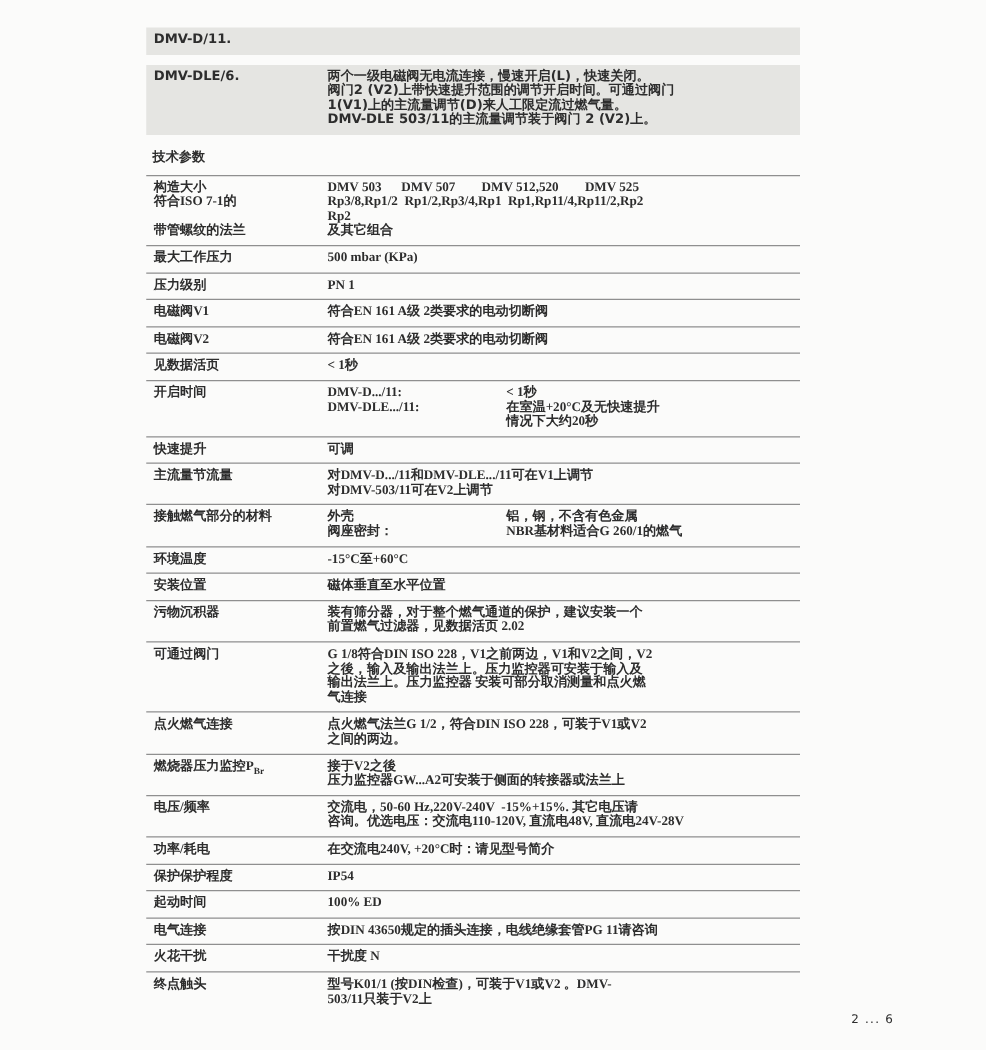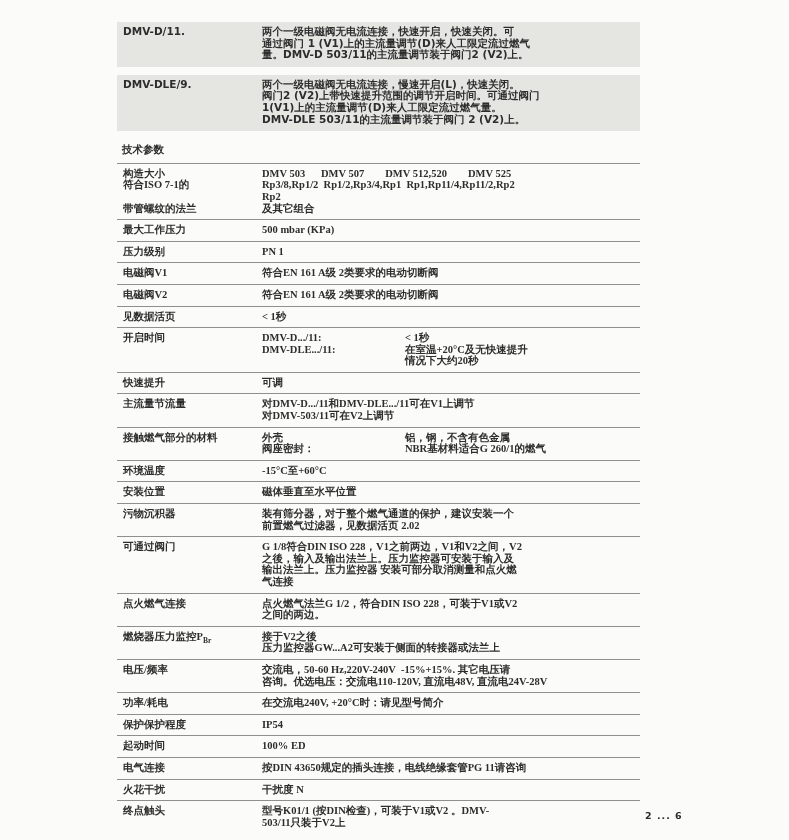--- a/index.html
+++ b/index.html
@@ -42,42 +42,39 @@
   .spec-row {
     display: flex;
     border-top: 1px solid var(--divider);
     padding: 4px 0 5px;
   }
   .spec-row .cols { flex: 1; display: flex; justify-content: space-between; }
   .spec-row .col1 { width: 143px; flex: 0 0 143px; white-space: pre-wrap; font-weight: 600; }
   .spec-row .col2 { flex: 1; white-space: pre-wrap; font-weight: 600; }
 
   .page-ref {
-    position: absolute; left: 645px; top: 810px;
-    font-size: 9.5px; font-weight: 700; letter-spacing: 1px;
+    position: absolute; left: 681px; top: 810px;
+    font-size: 9.5px; font-weight: 400; letter-spacing: 1px;
   }
 </style>
 </head>
 <body>
 
 <div class="page">
   <div class="content">
 
     <div class="intro-row">
       <div class="cell label">
         <span>DMV-D/11.</span>
       </div>
-      <div class="cell desc">两个一级电磁阀无电流连接，快速开启，快速关闭。可
-通过阀门 1 (V1)上的主流量调节(D)来人工限定流过燃气
-量。DMV-D 503/11的主流量调节装于阀门2 (V2)上。</div>
     </div>
 
     <div class="intro-row">
       <div class="cell label">
-        <span>DMV-DLE/9.</span>
+        <span>DMV-DLE/6.</span>
       </div>
       <div class="cell desc">两个一级电磁阀无电流连接，慢速开启(L)，快速关闭。
 阀门2 (V2)上带快速提升范围的调节开启时间。可通过阀门
 1(V1)上的主流量调节(D)来人工限定流过燃气量。
 DMV-DLE 503/11的主流量调节装于阀门 2 (V2)上。</div>
     </div>
 
     <div class="section-title">技术参数</div>
 
     <div class="spec-table" id="spec-table">

